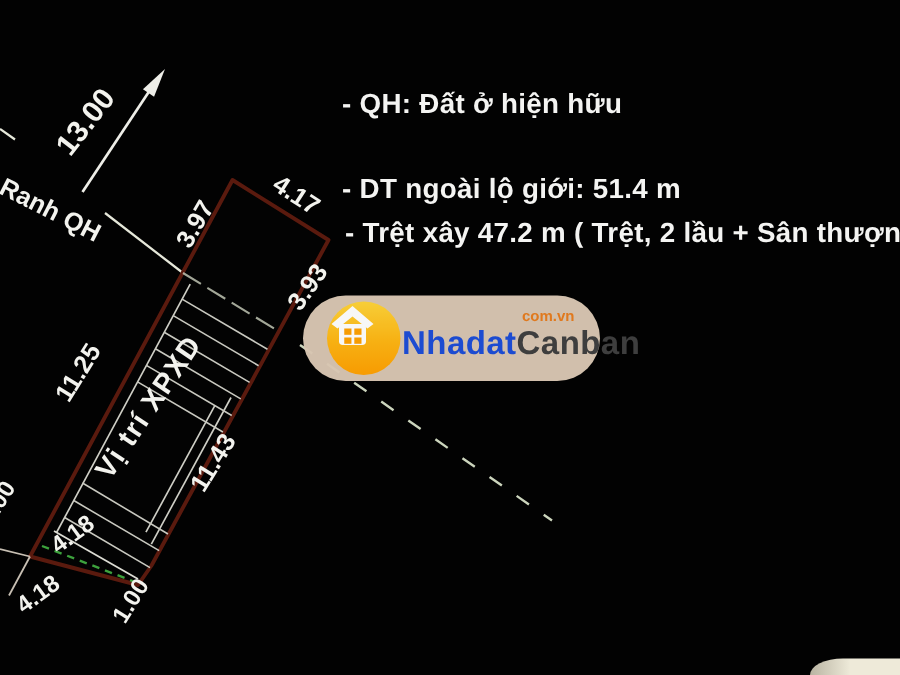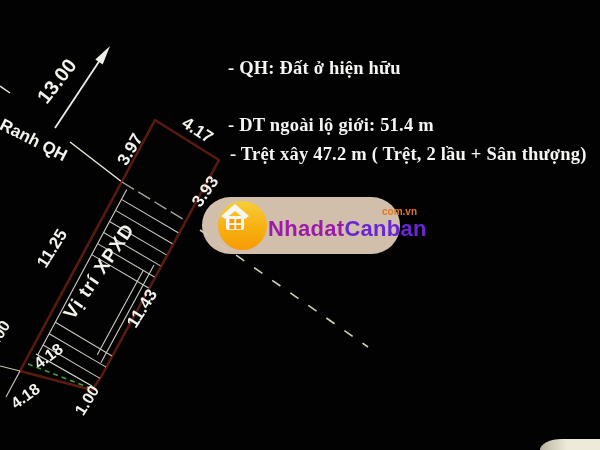--- a/index.html
+++ b/index.html
@@ -8,37 +8,37 @@
     overflow:hidden;font-family:"Liberation Sans",sans-serif;
   }
   .stage svg{position:absolute;left:0;top:0;}
   svg text{
     font-family:"Liberation Sans",sans-serif;font-weight:bold;fill:#f3f3ee;
     text-anchor:middle;dominant-baseline:middle;
   }
   
   .notes{position:absolute;left:228px;top:53px;width:420px;height:150px;
     color:#f4f4f2;font-weight:bold;font-size:18.5px;letter-spacing:.2px;white-space:nowrap;}
-  .notes .nline{position:absolute;font-family:Liberation Serif, serif;}
+  .notes .nline{position:absolute;}
   .n1{top:5px;left:0;}
   .n2{top:33px;left:9px;}
   .n3{top:62px;left:0;}
   .n4{top:91px;left:2px;}
   .n5{top:121px;left:20px;}
   
   .wm{position:absolute;left:202px;top:197px;width:198px;height:57px;
     background:#d8c6b2;border-radius:29px;opacity:.97;}
   .wm-circle{position:absolute;left:16px;top:4px;width:49px;height:49px;border-radius:50%;
     background:linear-gradient(180deg,#ffd53a 0%,#ffb613 55%,#ffa103 100%);}
   .wm-house{position:absolute;left:8px;top:9px;}
   .wm-brand{position:absolute;left:66px;top:19px;font-size:22px;font-weight:bold;
     letter-spacing:.3px;white-space:nowrap;}
-  .wm-brand .p1{color:#a21caf;margin-top:33px;}
-  .wm-brand .p2{color:#6d28d9;}
-  .wm-domain{position:absolute;left:146px;top:9px;font-size:10px;font-weight:bold;color:#e87d1f;margin-left:34px;}
+  .wm-brand .p1{color:#1d4ed8;margin-top:33px;}
+  .wm-brand .p2{color:#404040;}
+  .wm-domain{position:absolute;left:146px;top:9px;font-size:10px;font-weight:bold;color:#e87d1f;}
   
   .corner-wedge{position:absolute;right:0;bottom:0;width:60px;height:11px;
     background:linear-gradient(90deg,#b9b4a2 0%,#eeead9 45%);
     border-top-left-radius:22px 11px;}
 </style>
 </head>
 <body>
 
 <div class="stage">
 

